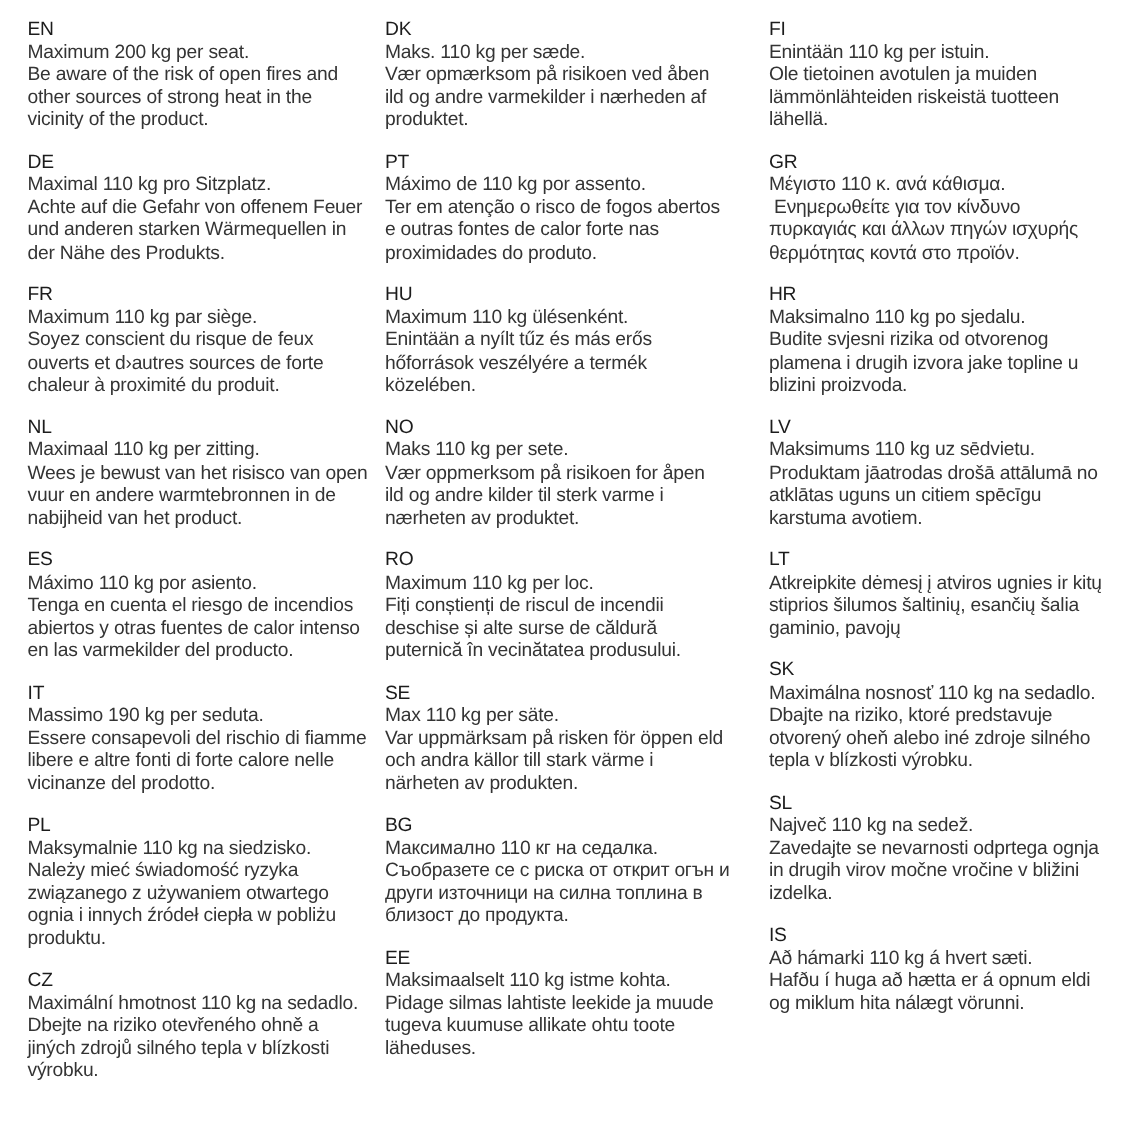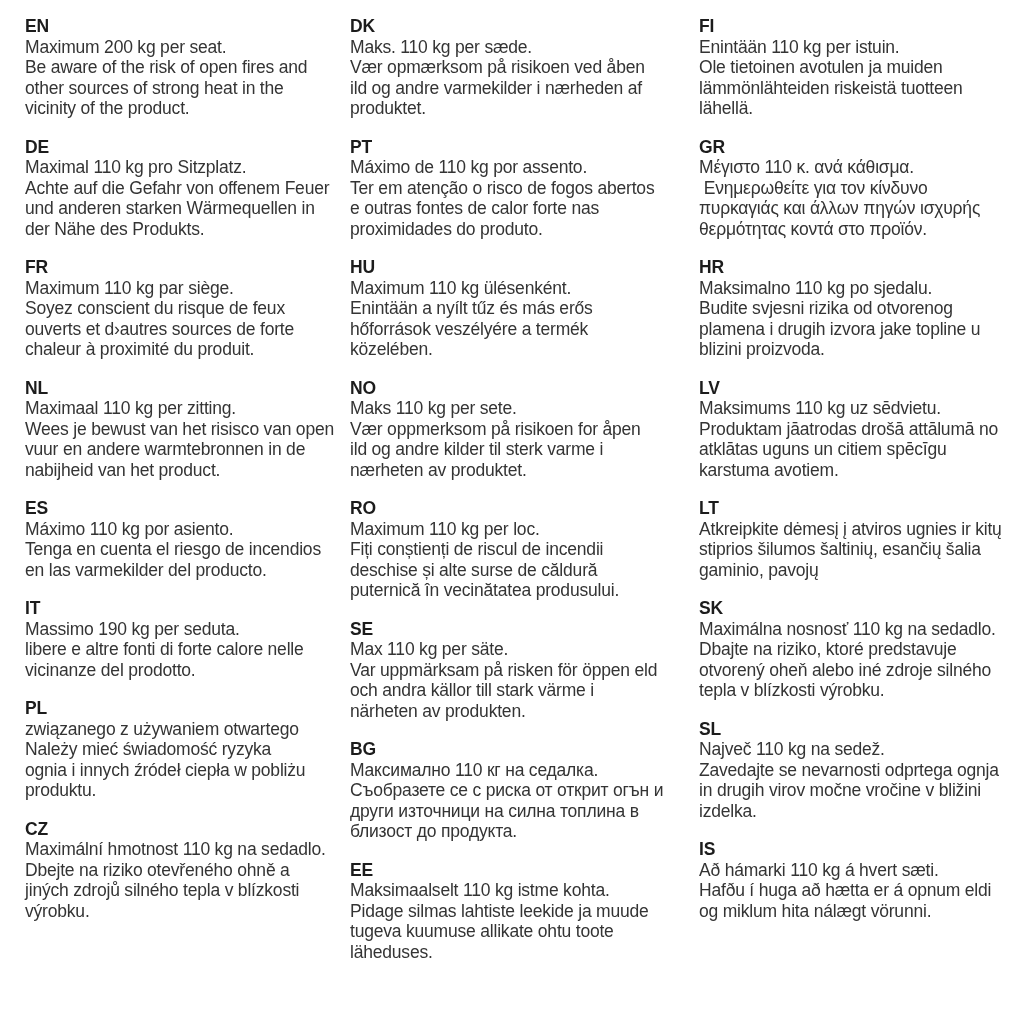--- a/index.html
+++ b/index.html
@@ -21,21 +21,21 @@
   }
   .column.col-0 { left: 25px;  width: 325px; }
   .column.col-1 { left: 350px; width: 333px; }
   .column.col-2 { left: 683px; width: 341px; margin-left: 16px; }
   .section {
     margin-bottom: 18px;
   }
   .lang-code {
     font-size: 17.5px;
     line-height: 20.5px;
-    font-weight: bold;
+    font-weight: normal;
     color: #1c1c1c;
     letter-spacing: -0.2px;
     white-space: pre;
   }
   .warn-line {
     font-size: 17.5px;
     line-height: 20.5px;
     color: #343434;
     letter-spacing: -0.2px;
     white-space: pre;
@@ -71,32 +71,35 @@
     <div class="lang-code">NL</div>
   <div class="warn-line">Maximaal 110 kg per zitting.</div>
         <div class="warn-line">Wees je bewust van het risisco van open</div>
         <div class="warn-line">vuur en andere warmtebronnen in de</div>
         <div class="warn-line">nabijheid van het product.</div>
       </div>
       <div class="section">
     <div class="lang-code">ES</div>
   <div class="warn-line">Máximo 110 kg por asiento.</div>
         <div class="warn-line">Tenga en cuenta el riesgo de incendios</div>
+        <div class="warn-line">abiertos y otras fuentes de calor intenso</div>
         <div class="warn-line">en las varmekilder del producto.</div>
       </div>
       <div class="section">
     <div class="lang-code">IT</div>
   <div class="warn-line">Massimo 190 kg per seduta.</div>
+        <div class="warn-line">Essere consapevoli del rischio di fiamme</div>
         <div class="warn-line">libere e altre fonti di forte calore nelle</div>
         <div class="warn-line">vicinanze del prodotto.</div>
       </div>
       <div class="section">
     <div class="lang-code">PL</div>
+  <div class="warn-line">Maksymalnie 110 kg na siedzisko.</div>
+        <div class="warn-line">Należy mieć świadomość ryzyka</div>
         <div class="warn-line">związanego z używaniem otwartego</div>
-        <div class="warn-line">Należy mieć świadomość ryzyka</div>
         <div class="warn-line">ognia i innych źródeł ciepła w pobliżu</div>
         <div class="warn-line">produktu.</div>
       </div>
       <div class="section">
     <div class="lang-code">CZ</div>
   <div class="warn-line">Maximální hmotnost 110 kg na sedadlo.</div>
         <div class="warn-line">Dbejte na riziko otevřeného ohně a</div>
         <div class="warn-line">jiných zdrojů silného tepla v blízkosti</div>
         <div class="warn-line">výrobku.</div>
       </div>

